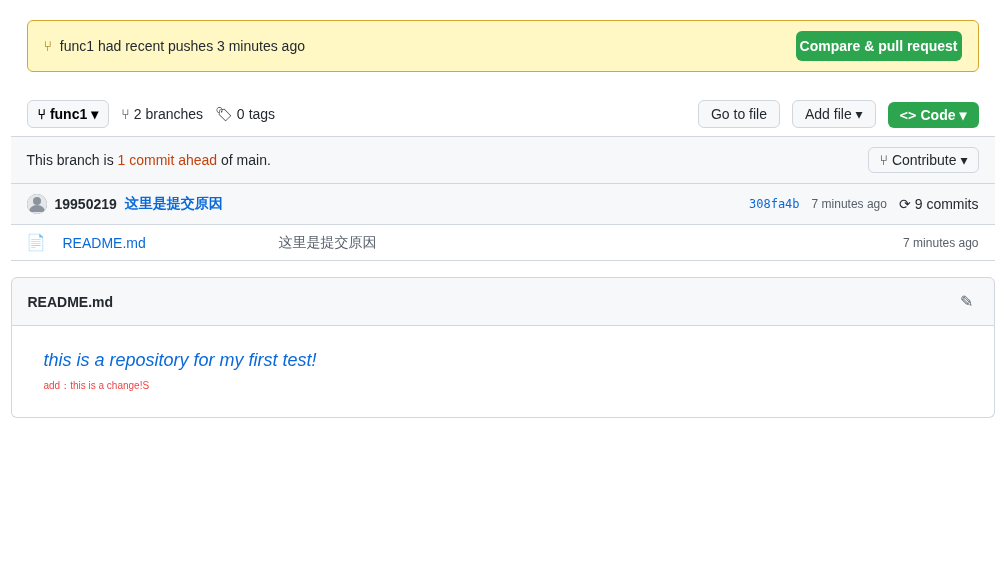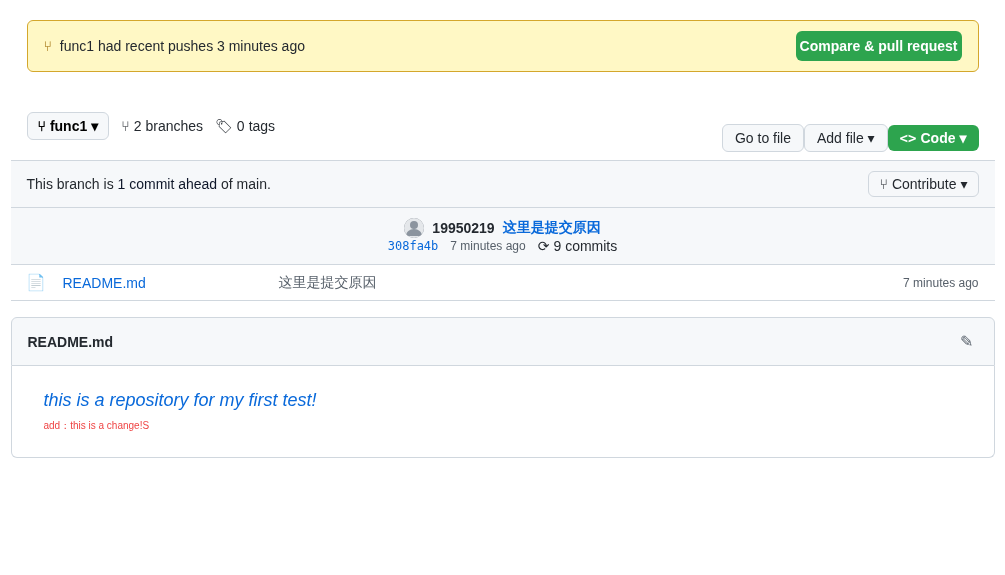--- a/index.html
+++ b/index.html
@@ -45,23 +45,22 @@
       padding: 8px 16px;
       border-bottom: 1px solid #d0d7de;
     }
     .toolbar-left {
       display: flex;
       align-items: center;
       gap: 12px;
     }
     .toolbar-right {
       display: flex;
-      align-items: center;
-      gap: 0;
-      margin-top: 24px;
+      align-items: flex-end;
+      gap: 12px;
     }
 
     .branch-btn {
       display: flex;
       align-items: center;
       gap: 4px;
       background: #f6f8fa;
       border: 1px solid #d0d7de;
       border-radius: 6px;
       padding: 5px 10px;
@@ -111,21 +110,21 @@
       padding: 10px 16px;
       background: #f6f8fa;
       border-bottom: 1px solid #d0d7de;
       margin: 0 0 0 0;
     }
     .branch-info-text {
       font-size: 14px;
       color: #24292f;
     }
     .branch-info-text a {
-      color: #0f172a;
+      color: #c2410c;
       text-decoration: none;
     }
 
     .contribute-btn {
       display: flex;
       align-items: center;
       gap: 4px;
       background: transparent;
       border: 1px solid #d0d7de;
       border-radius: 6px;
@@ -136,21 +135,20 @@
     }
 
     
     .commit-row {
       display: flex;
       align-items: center;
       justify-content: space-between;
       padding: 10px 16px;
       border-bottom: 1px solid #d0d7de;
       background: #f6f8fa;
-      flex-direction: column;
     }
     .commit-left {
       display: flex;
       align-items: center;
       gap: 8px;
     }
     .avatar {
       width: 20px;
       height: 20px;
       border-radius: 50%;

